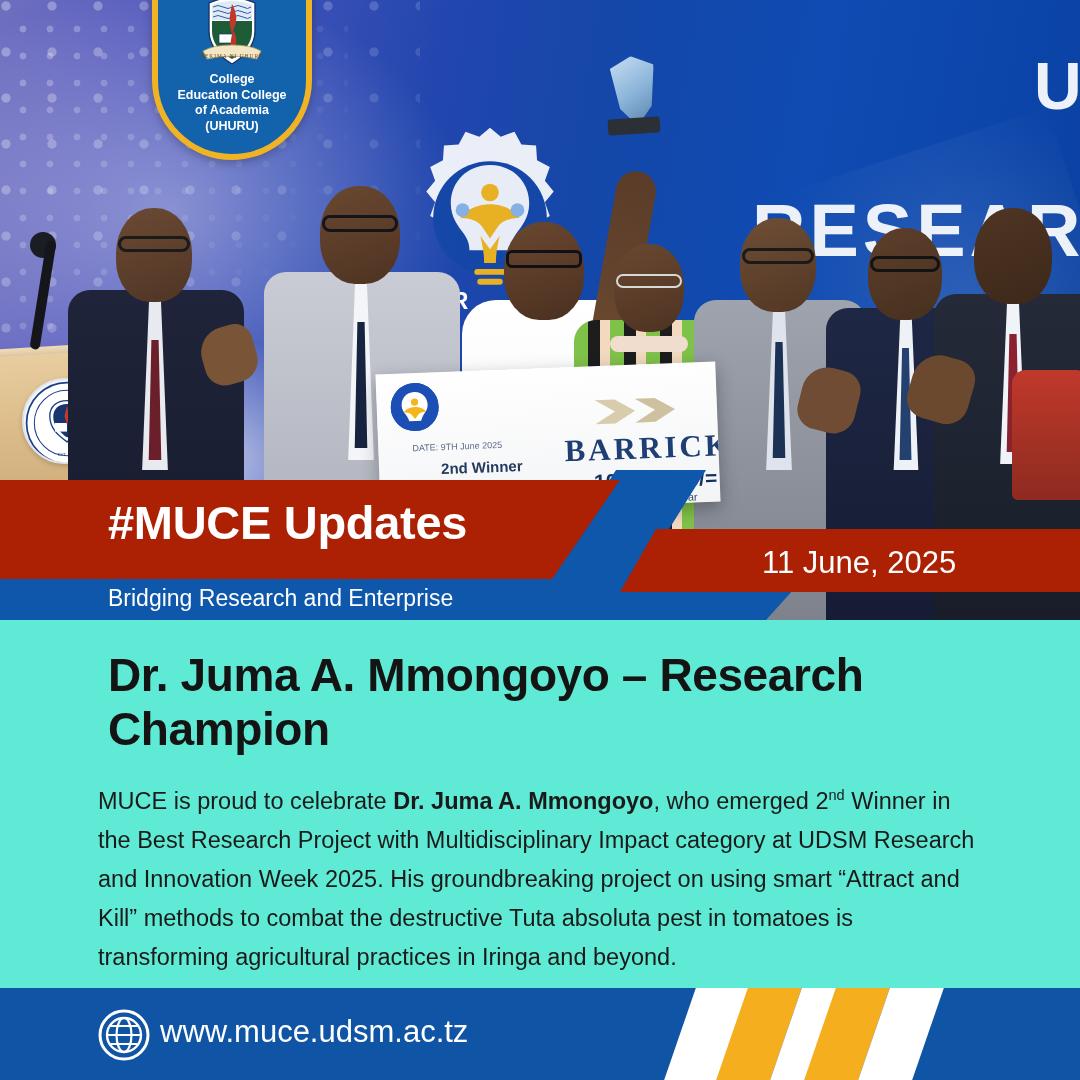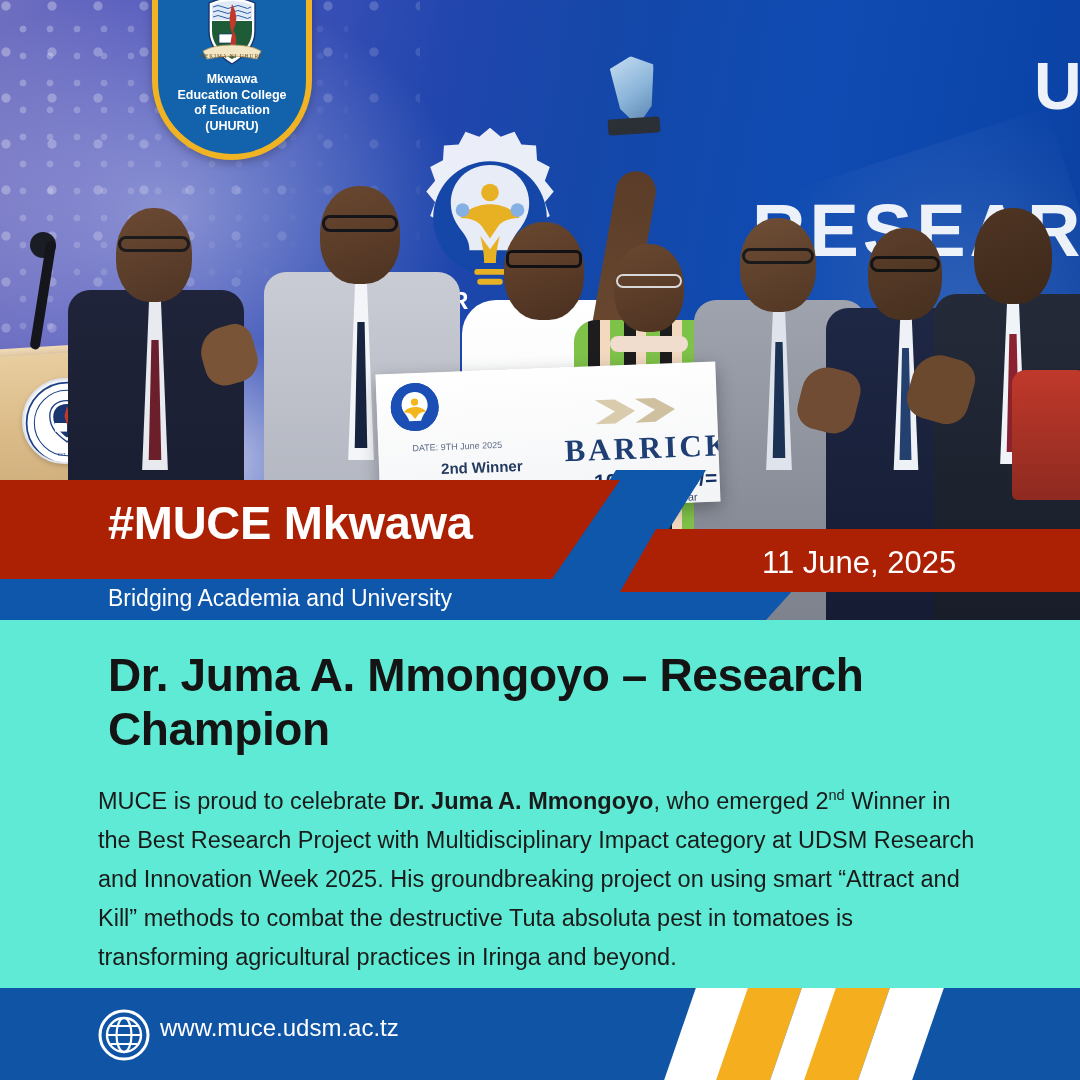--- a/index.html
+++ b/index.html
@@ -256,21 +256,21 @@
   .body-text b { font-weight:bold; }
   .body-text sup { font-size:.62em; vertical-align:super; }
 
   
   .footer {
     position:absolute; left:0; top:988px; width:1080px; height:92px;
     background:#1055a5; overflow:hidden;
   }
   .footer-url {
     position:absolute; left:160px; top:26px;
-    font-size:24px; color:#ffffff; white-space:nowrap;
+    font-size:31px; color:#ffffff; white-space:nowrap;
   }
   .globe {
     position:absolute; left:98px; top:21px; width:52px; height:52px;
   }
   .stripes { position:absolute; right:0; top:0; width:420px; height:92px; }
   .stripe {
     position:absolute; top:-10px; height:112px; width:54px;
     background:#f5ae1e; transform:skewX(-19deg);
   }
   .stripe.w { background:#ffffff; }
@@ -415,22 +415,22 @@
       <div class="cheque-winner">2nd Winner</div>
       <div class="cheque-amount-line">Ten Million Sh</div>
     </div>
     <div class="cheque-amount">10,000,000/=</div>
     <div class="cheque-impact">...pact of the Year</div>
   </div>
 
   <div class="band-blue-strip"></div>
   <div class="band-blue-tail"></div>
   <div class="band-red"></div>
-  <div class="band-title">#MUCE Mkwawa</div>
-  <div class="band-sub">Bridging Academia and University</div>
+  <div class="band-title">#MUCE Updates</div>
+  <div class="band-sub">Bridging Research and Enterprise</div>
 
   <div class="date-badge"></div>
   <div class="date-text">11 June, 2025</div>
 
   <div class="shield">
     <svg class="shield-crest" viewBox="0 0 66 72">
       <path d="M33 2 c14 0 23 5 23 5 v28 c0 16-13 27-23 33 -10-6-23-17-23-33 V7 s9-5 23-5z" fill="#ffffff" stroke="#17356e" stroke-width="1.4"></path>
       <path d="M33 5 c12 0 20 4 20 4 v15 H13 V9 s8-4 20-4z" fill="#dfeaf6"></path>
       <g stroke="#2b5ea8" stroke-width="1" fill="none">
         <path d="M14 11 q5-3 10 0 t10 0 t10 0 t8 0"></path>
@@ -438,23 +438,23 @@
         <path d="M14 21 q5-3 10 0 t10 0 t10 0 t8 0"></path>
       </g>
       <path d="M13 25 h40 v10 c0 14-11 23-20 28 -9-5-20-14-20-28z" fill="#1e5c37"></path>
       <rect x="20" y="38" width="14" height="9" fill="#ffffff" stroke="#17356e" stroke-width=".7"></rect>
       <path d="M34 34 c3 4 4 9 3 14 -1 4-3 6-4 8 -2-4-2-10 1-22z" fill="#b8382b"></path>
       <path d="M33 8 c3 5 5 12 4 18 -1 5-3 8-4 11 -2-5-3-12-2-18 .5-4 1.5-8 2-11z" fill="#c0392b"></path>
       <path d="M4 55 q10-6 29-6 t29 6 l-4 8 q-25-6-50 0z" fill="#f3e6c4" stroke="#b79a5a" stroke-width=".8"></path>
       <text x="33" y="62" font-size="5.4" text-anchor="middle" fill="#6b4e20" font-family="Liberation Serif, serif" letter-spacing="1">HEKIMA NI UHURU</text>
     </svg>
     <div class="shield-text">
-      <div>Mkwawa</div>
+      <div>College</div>
       <div>Education College</div>
-      <div>of Education</div>
+      <div>of Academia</div>
       <div>(UHURU)</div>
     </div>
   </div>
 
   <div class="article">
     <div class="headline">Dr. Juma A. Mmongoyo – Research Champion</div>
     <div class="body-text"><span>MUCE is proud to celebrate </span><b>Dr. Juma A. Mmongoyo</b><span>, who emerged 2</span><sup>nd</sup><span> Winner in the Best Research Project with Multidisciplinary Impact category at UDSM Research and Innovation Week 2025. His groundbreaking project on using smart “Attract and Kill” methods to combat the destructive Tuta absoluta pest in tomatoes is transforming agricultural practices in Iringa and beyond.</span></div>
   </div>
 
   <div class="footer">

